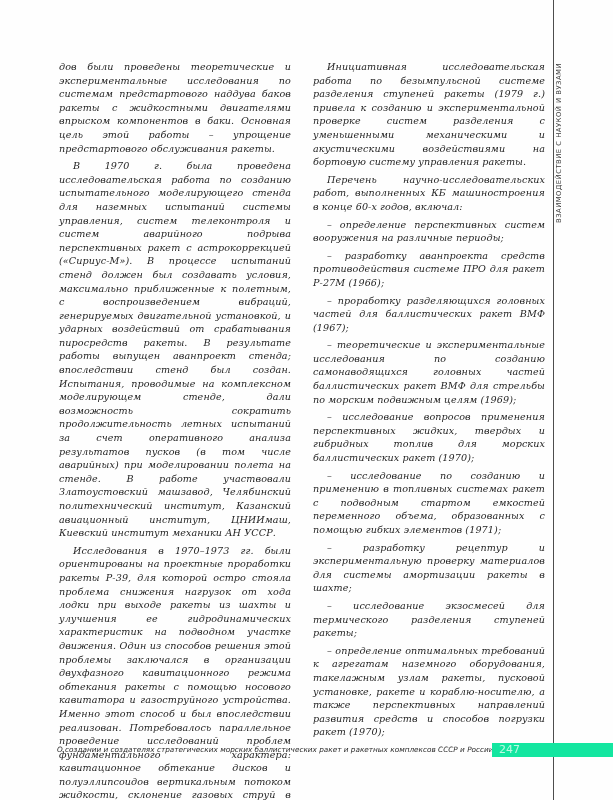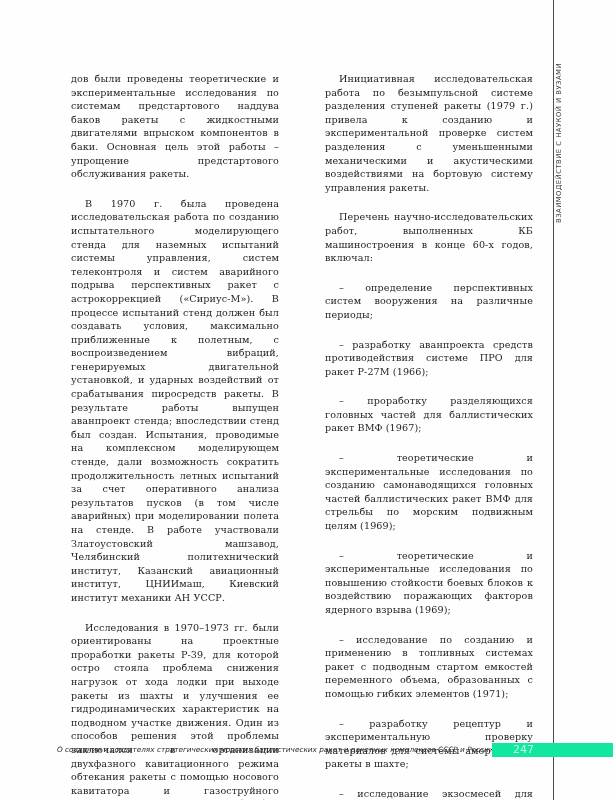--- a/index.html
+++ b/index.html
@@ -15,21 +15,21 @@
     position:absolute;left:55px;top:56px;width:494px;
     display:flex;gap:14px;
   }
   .col{
     width:240px;
     font-size:9.6px;line-height:13.6px;
     text-align:justify;
     color:#242424;
     letter-spacing:0.1px;
   }
-  .col p{margin:16px;text-indent:14px;}
+  .col p{margin:4px;text-indent:14px;font-style:italic;}
   .col p.noindent{text-indent:0;}
   .divider{
     position:absolute;left:553px;top:0;width:1px;height:800px;
     background:#4d4d4d;
   }
   .sidebar-label{
     position:absolute;left:555px;top:55px;height:168px;width:14px;
     writing-mode:vertical-rl;
     transform:rotate(180deg);
     font-family:"DejaVu Sans", sans-serif;
@@ -42,21 +42,21 @@
     position:absolute;left:57px;top:745px;width:420px;
     font-family:"DejaVu Sans", sans-serif;
     font-style:italic;
     font-size:7.3px;
     color:#2a2a2a;
     white-space:nowrap;
   }
   .page-badge{
     position:absolute;left:492px;top:743px;width:121px;height:14px;
     line-height:14px;
-    padding-left:21px;
+    padding-left:7px;
     box-sizing:border-box;
     font-family:"DejaVu Sans", sans-serif;
     font-size:11px;
     z-index:3;
   }
 </style>
 </head>
 <body>
 
 <div class="page">
@@ -67,21 +67,21 @@
         <p>В 1970 г. была проведена исследовательская работа по созданию испытательного моделирующего стенда для наземных испытаний системы управления, систем телеконтроля и систем аварийного подрыва перспективных ракет с астрокоррекцией («Сириус-М»). В процессе испытаний стенд должен был создавать условия, максимально приближенные к полетным, с воспроизведением вибраций, генерируемых двигательной установкой, и ударных воздействий от срабатывания пиросредств ракеты. В результате работы выпущен аванпроект стенда; впоследствии стенд был создан. Испытания, проводимые на комплексном моделирующем стенде, дали возможность сократить продолжительность летных испытаний за счет оперативного анализа результатов пусков (в том числе аварийных) при моделировании полета на стенде. В работе участвовали Златоустовский машзавод, Челябинский политехнический институт, Казанский авиационный институт, ЦНИИмаш, Киевский институт механики АН УССР.</p>
         <p>Исследования в 1970–1973 гг. были ориентированы на проектные проработки ракеты Р-39, для которой остро стояла проблема снижения нагрузок от хода лодки при выходе ракеты из шахты и улучшения ее гидродинамических характеристик на подводном участке движения. Один из способов решения этой проблемы заключался в организации двухфазного кавитационного режима обтекания ракеты с помощью носового кавитатора и газоструйного устройства. Именно этот способ и был впоследствии реализован. Потребовалось параллельное проведение исследований проблем фундаментального характера: кавитационное обтекание дисков и полуэллипсоидов вертикальным потоком жидкости, склонение газовых струй в поперечном потоке жидкости с переменным статическим давлением и т.п. Кроме того, были проведены конкретные исследования газодинамических характеристик моделей различных вариантов компоновок ракет при кавитационном обтекании вертикальным потоком жидкости. Работа носила «пионерский» характер, основные результаты ее, полученные впервые, дали возможность достичь необходимых характеристик ракеты Р-39. Результативность работы обеспечили своей энергией и интеллектуальным вкладом Г. В. Логвинович, Е. Н. Капанкин (филиал ЦАГИ), В. И. Пегов (КБМ).</p>
       </div>
     <div class="col" style="color: rgb(36, 36, 36);">
         <p>Инициативная исследовательская работа по безымпульсной системе разделения ступеней ракеты (1979 г.) привела к созданию и экспериментальной проверке систем разделения с уменьшенными механическими и акустическими воздействиями на бортовую систему управления ракеты.</p>
         <p>Перечень научно-исследовательских работ, выполненных КБ машиностроения в конце 60-х годов, включал:</p>
         <p>– определение перспективных систем вооружения на различные периоды;</p>
         <p>– разработку аванпроекта средств противодействия системе ПРО для ракет Р-27М (1966);</p>
         <p>– проработку разделяющихся головных частей для баллистических ракет ВМФ (1967);</p>
         <p>– теоретические и экспериментальные исследования по созданию самонаводящихся головных частей баллистических ракет ВМФ для стрельбы по морским подвижным целям (1969);</p>
-        <p>– теоретические и экспериментальные исследования по повышению стойкости боевых блоков к воздействию поражающих факторов ядерного взрыва (1969);</p>
+        <p>– исследование вопросов применения перспективных жидких, твердых и гибридных топлив для морских баллистических ракет (1970);</p>
         <p>– исследование по созданию и применению в топливных системах ракет с подводным стартом емкостей переменного объема, образованных с помощью гибких элементов (1971);</p>
         <p>– разработку рецептур и экспериментальную проверку материалов для системы амортизации ракеты в шахте;</p>
         <p>– исследование экзосмесей для термического разделения ступеней ракеты;</p>
         <p>– определение оптимальных требований к агрегатам наземного оборудования, такелажным узлам ракеты, пусковой установке, ракете и кораблю-носителю, а также перспективных направлений развития средств и способов погрузки ракет (1970);</p>
       </div>
   </div>
 
   <div class="divider" style="background: rgb(77, 77, 77);"></div>
 
   <div class="sidebar-label">ВЗАИМОДЕЙСТВИЕ С НАУКОЙ И ВУЗАМИ</div>

